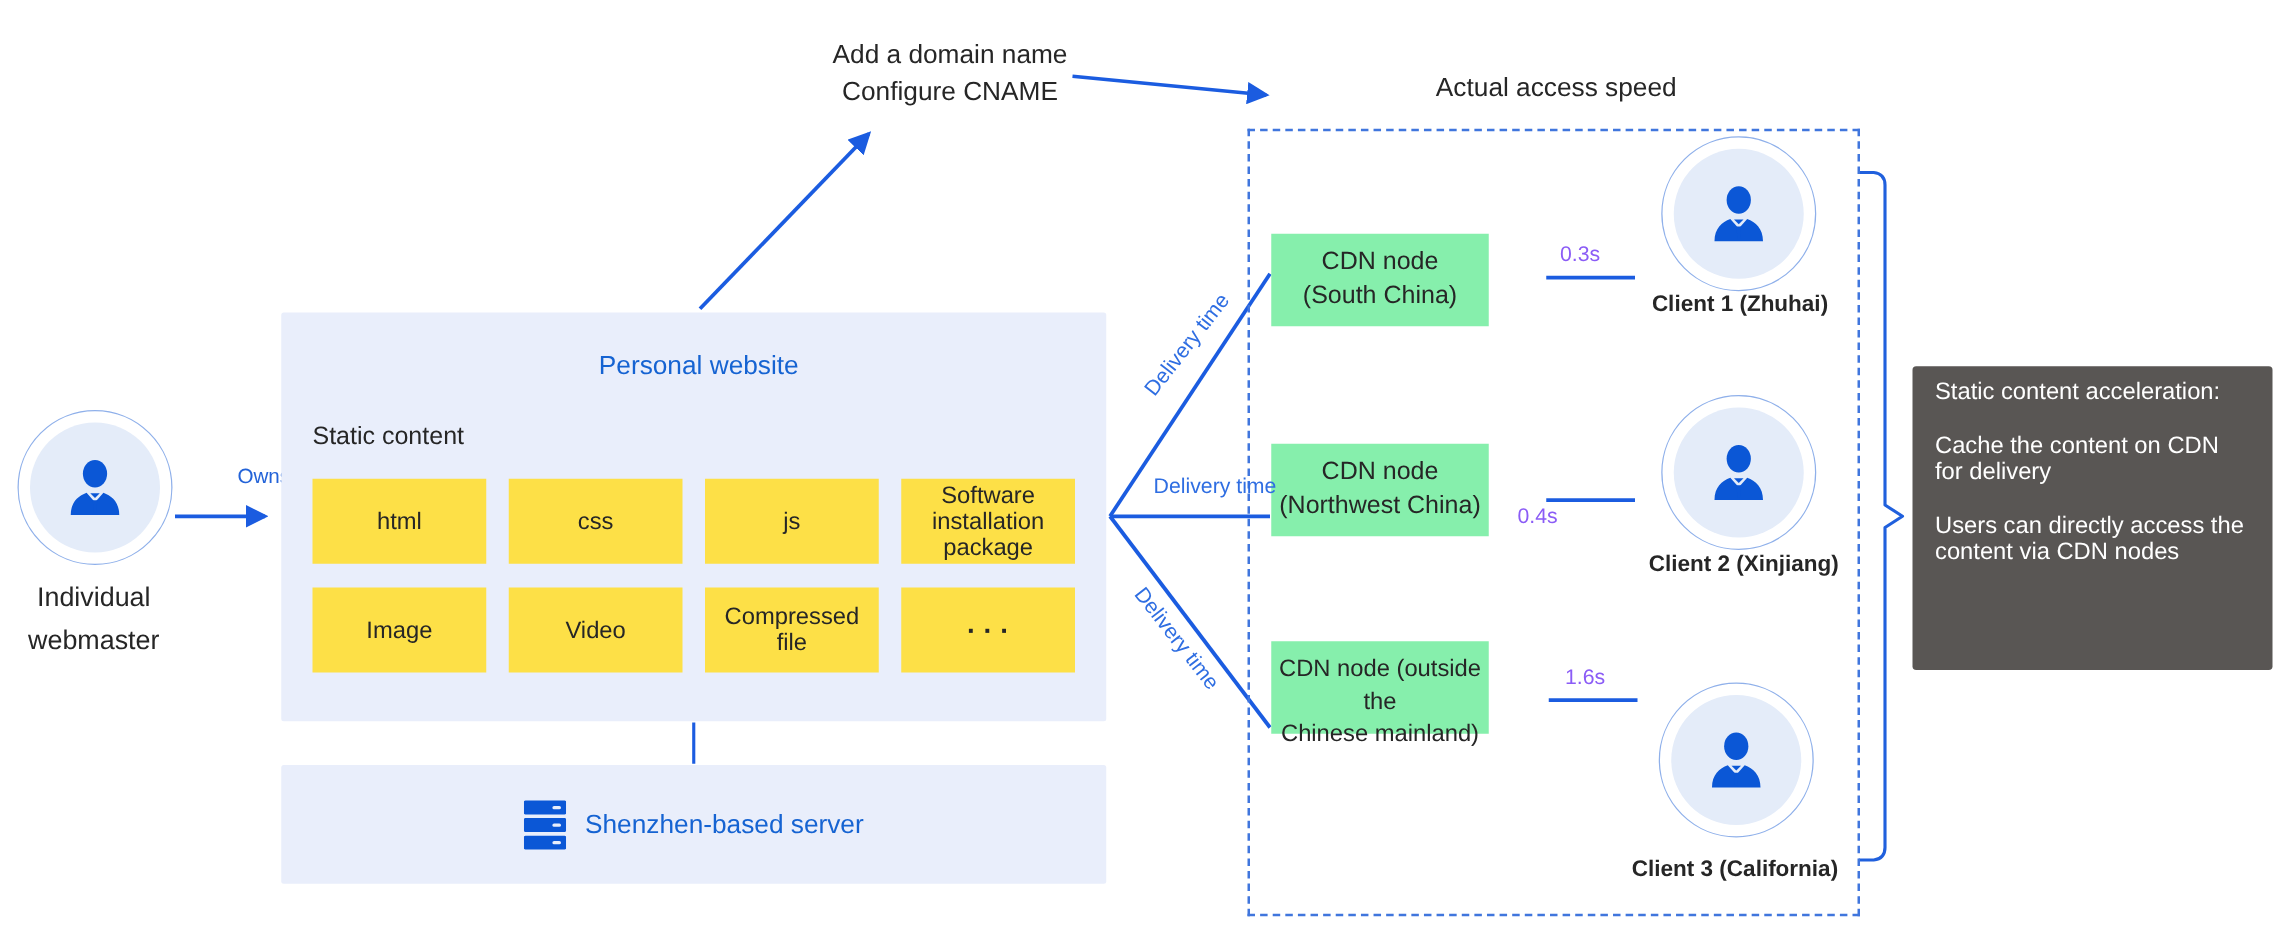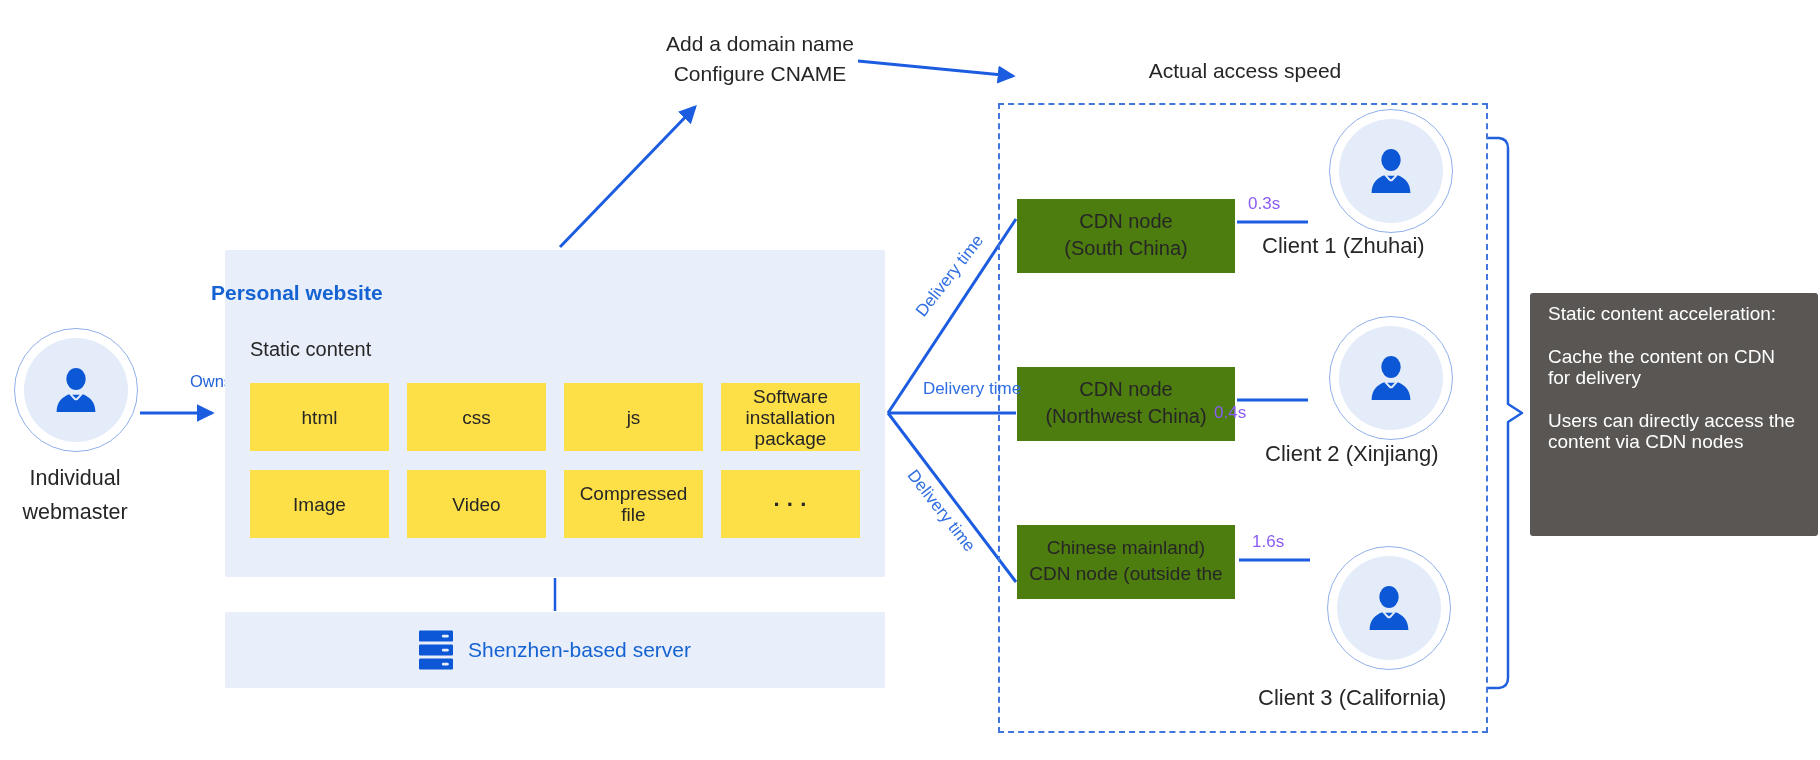--- a/index.html
+++ b/index.html
@@ -16,50 +16,50 @@
   .avatar .fill{width:104px;height:104px;border-radius:50%;background:#e4ecf9;
           display:flex;align-items:center;justify-content:center;}
   .avatar svg{width:54px;height:54px;fill:#0b57d6;}
 
   
   .owns-label{left:128px;top:372px;width:84px;text-align:center;font-size:16.5px;color:#2363d8;padding-left:41px;}
   .webmaster-label{left:-5px;top:461px;width:160px;text-align:center;font-size:21.5px;line-height:34px;}
 
   
   .personal-box{left:225px;top:250px;width:660px;height:327px;background:#e9eefb;border-radius:2px;}
-  .personal-title{left:211px;top:281px;width:660px;text-align:left;font-size:21px;font-weight:700;color:#1563d2;}
+  .personal-title{left:229px;top:281px;width:660px;text-align:center;font-size:21px;font-weight:400;color:#1563d2;}
   .static-label{left:250px;top:338px;font-size:20px;}
   .content-grid{left:250px;top:383px;width:610px;display:grid;
                 grid-template-columns:repeat(4,139px);grid-auto-rows:68px;gap:19px 18px;}
   .cell{background:#fde047;display:flex;align-items:center;justify-content:center;
         text-align:center;font-size:19px;line-height:21px;padding:2px;}
   .cell.dots{font-size:22px;font-weight:700;letter-spacing:6px;padding-left:8px;}
 
   
-  .server-box{left:225px;top:612px;width:660px;height:76px;background:#e9eefb;border-radius:2px;
+  .server-box{left:225px;top:612px;width:660px;height:95px;background:#e9eefb;border-radius:2px;
               display:flex;align-items:center;justify-content:center;gap:15px;}
   .server-box svg{width:34px;height:42px;}
   .server-label{font-size:21px;font-weight:500;color:#1563d2;}
 
   
   .cname-text{left:600px;top:29px;width:320px;text-align:center;font-size:21px;line-height:30px;}
   .access-title{left:1095px;top:59px;width:300px;text-align:center;font-size:21px;}
 
   
   .dashed-box{left:998px;top:103px;width:490px;height:630px;border:2px dashed #4076dd;box-sizing:border-box;}
 
-  .cdn-box{left:1017px;width:218px;height:74px;background:#4d7c0f;text-align:center;
-           font-size:20px;line-height:27px;box-sizing:border-box;padding-top:9px;margin-top:12px;}
+  .cdn-box{left:1017px;width:174px;height:74px;background:#86efac;text-align:center;
+           font-size:20px;line-height:27px;box-sizing:border-box;padding-top:9px;}
   .cdn-1{top:187px;} .cdn-2{top:355px;}
   .cdn-3{top:513px;font-size:19px;line-height:26px;padding-top:10px;}
 
   .time-label{font-size:17px;color:#8b5cf6;}
   .time-1{left:1248px;top:194px;} .time-2{left:1214px;top:372px;margin-top:31px;} .time-3{left:1252px;top:532px;}
 
-  .client-label{width:260px;font-size:22px;}
+  .client-label{width:260px;text-align:center;font-size:18px;font-weight:bold;}
   .client-1{left:1262px;top:233px;} .client-2{left:1265px;top:441px;} .client-3{left:1258px;top:685px;}
 
   .delivery-label{font-size:17px;color:#2f6ee2;width:120px;text-align:center;}
   .delivery-top{left:890px;top:266px;transform:rotate(-52deg);}
   .delivery-mid{left:892px;top:379px;width:160px;}
   .delivery-bottom{left:881px;top:501px;transform:rotate(52deg);}
 
   
   .note-box{left:1530px;top:293px;width:288px;height:243px;background:#595654;border-radius:3px;
             box-sizing:border-box;padding:10px 18px;color:#ffffff;}
@@ -152,22 +152,22 @@
 
   <div class="abs cdn-box cdn-1">
     <div>CDN node</div>
     <div>(South China)</div>
   </div>
   <div class="abs cdn-box cdn-2">
     <div>CDN node</div>
     <div>(Northwest China)</div>
   </div>
   <div class="abs cdn-box cdn-3">
+    <div>CDN node (outside the</div>
     <div>Chinese mainland)</div>
-    <div>CDN node (outside the</div>
   </div>
 
   <div class="abs time-label time-1">0.3s</div>
   <div class="abs time-label time-2">0.4s</div>
   <div class="abs time-label time-3">1.6s</div>
 
   <div class="abs avatar" style="left:1329px;top:109px;">
     <div class="fill">
       <svg>
           <use href="#sym-person"></use>

